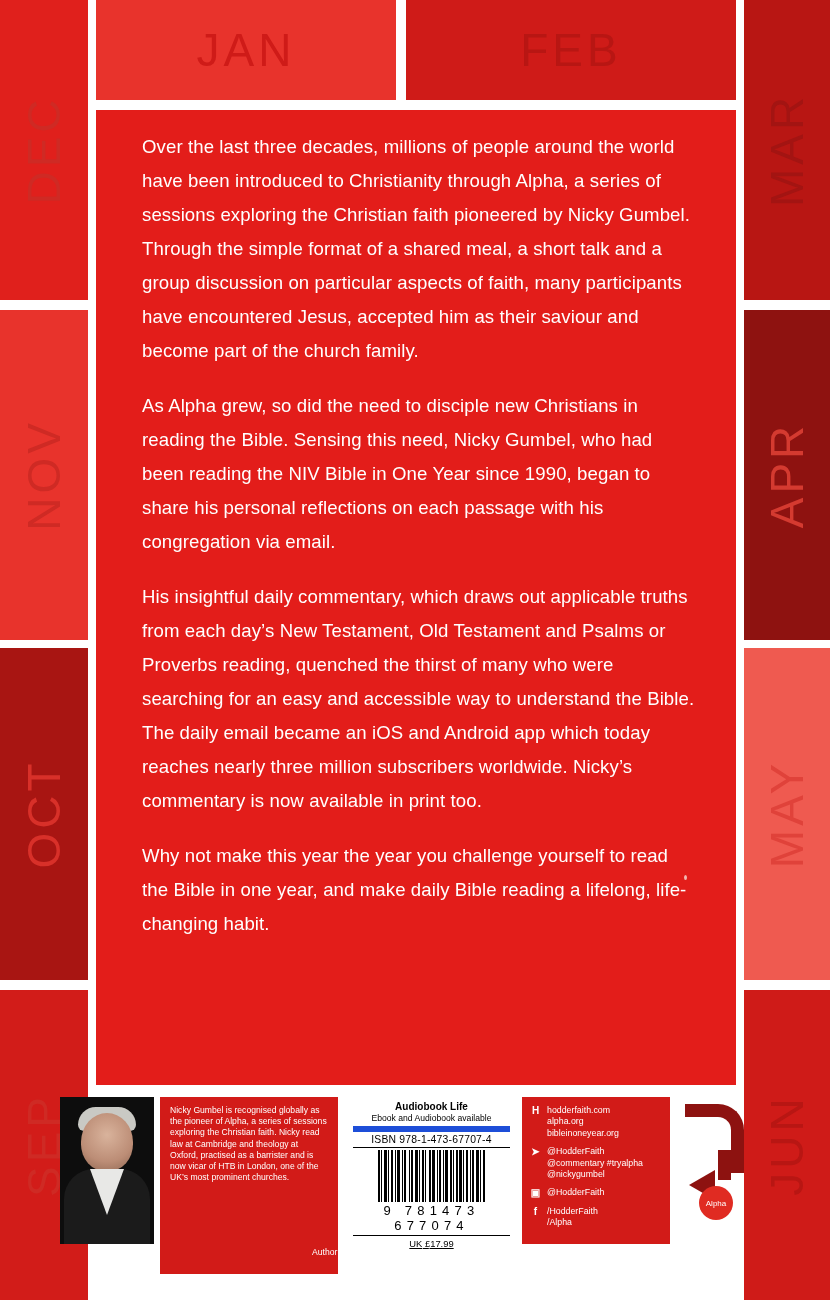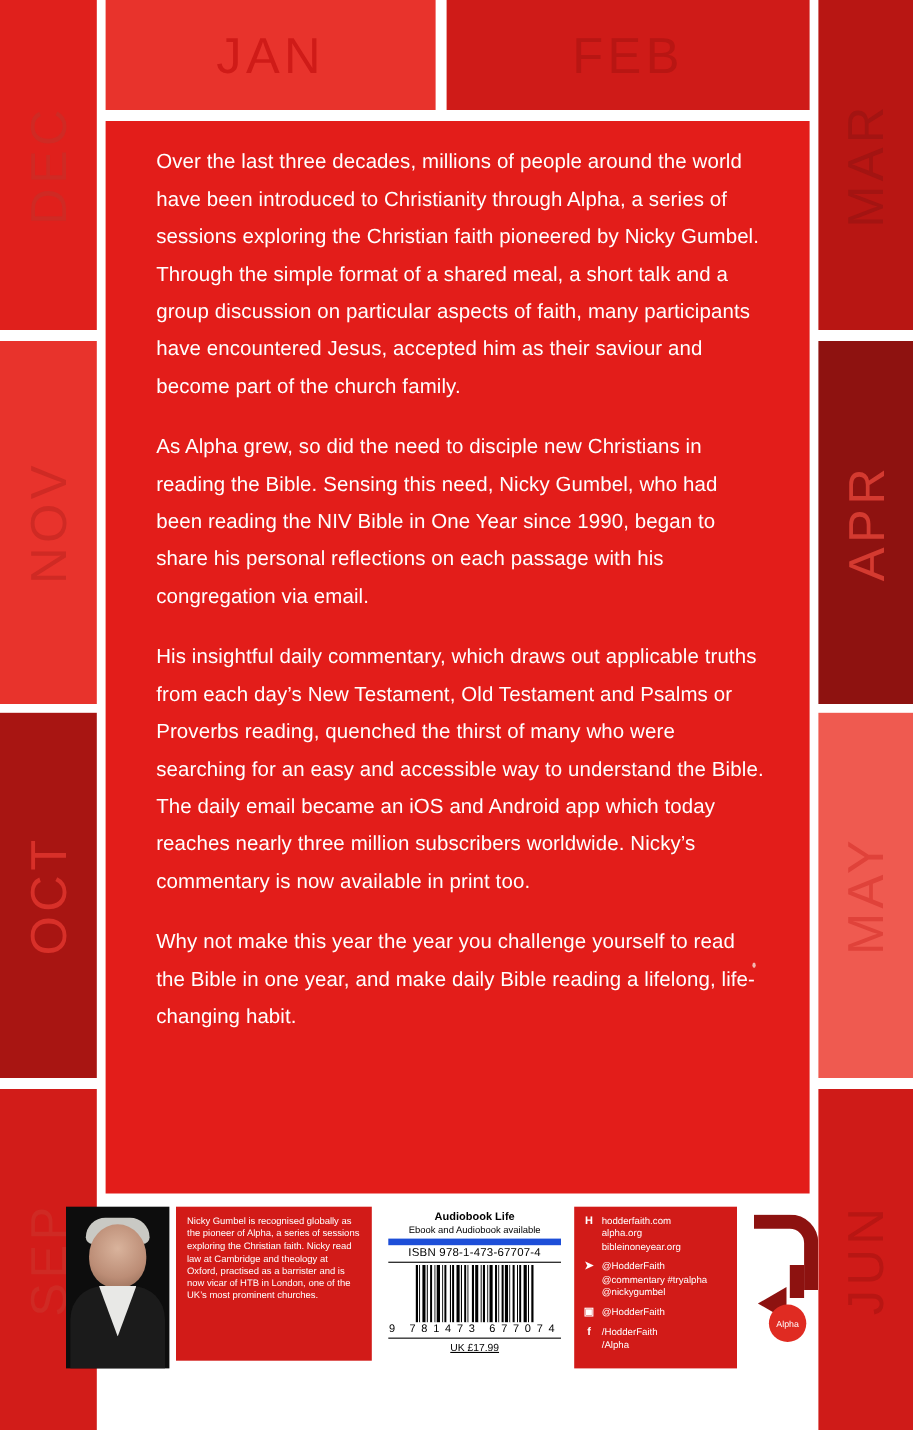--- a/index.html
+++ b/index.html
@@ -132,21 +132,21 @@
     left: 50%; top: 72px;
     width: 34px; height: 46px;
     margin-left: -17px;
     background: #e8e8e6;
     clip-path: polygon(50% 100%, 0 0, 100% 0);
   }
 
   .f-bio {
     position: absolute;
     left: 100px; top: 0;
-    width: 178px; height: 140px;
+    width: 178px; height: 177px;
     background: #d21b18;
     padding: 8px 10px;
     box-sizing: border-box;
     font-size: 8.6px;
     line-height: 11.2px;
     color: #ffffff;
   }
 
   .f-isbn {
     position: absolute;
@@ -184,21 +184,21 @@
     gap: 0;
     margin: 0 auto;
     width: 150px;
   }
   .barcode i {
     display: block;
     background: #000;
     height: 100%;
   }
   .f-isbn .bdigits {
-    font-size: 10px;
+    font-size: 13px;
     letter-spacing: 5.2px;
     margin-top: 1px;
   }
   .f-isbn .price {
     font-size: 9.4px;
     border-top: 1px solid #000;
     margin-top: 2px;
     padding-top: 2px;
     text-decoration: underline;
   }

